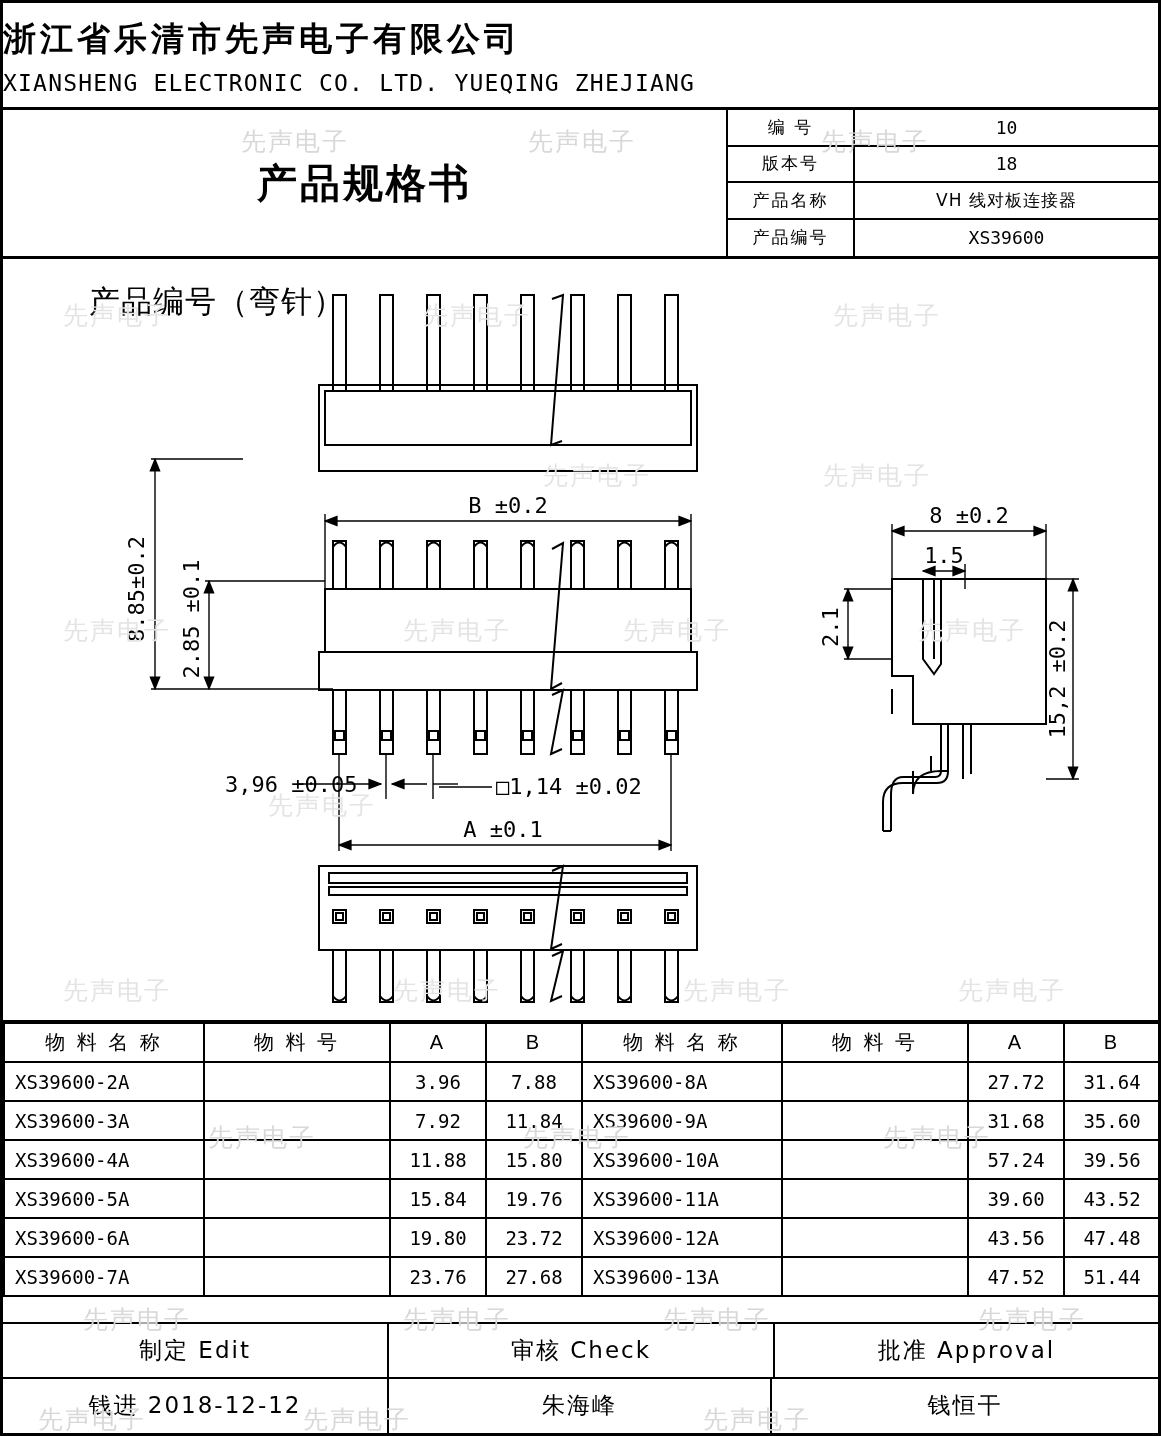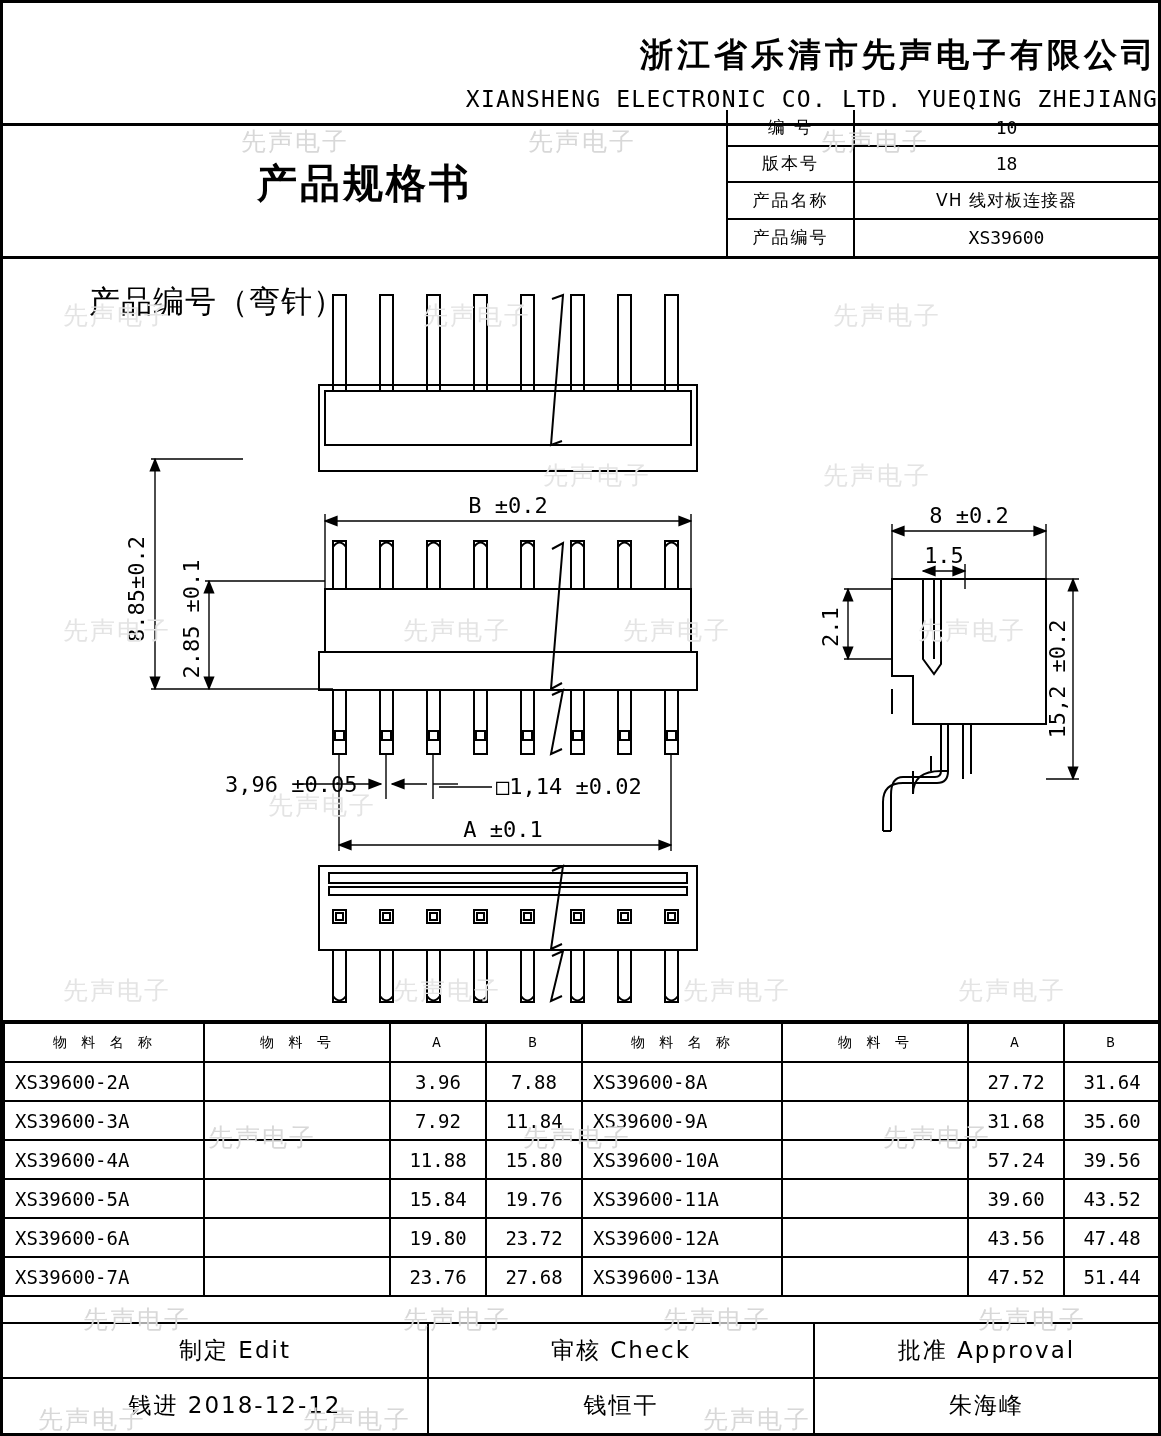--- a/index.html
+++ b/index.html
@@ -17,26 +17,26 @@
     height: 1436px;
     box-sizing: border-box;
     border: 3px solid #000;
     overflow: hidden;
     background: #fff;
   }
 
   
   .hdr {
     position: absolute;
-    left: 0; top: 16px;
+    left: 0; top: 0;
     width: 100%;
     height: 107px;
     border-bottom: 3px solid #000;
     box-sizing: border-box;
-    text-align: right;
+    text-align: left;
   }
   .hdr-cn {
     font-family: "DejaVu Sans", sans-serif;
     font-size: 33px;
     letter-spacing: 4px;
     margin-top: 14px;
     font-weight: bold;
   }
   .hdr-en {
     font-family: "DejaVu Sans Mono", monospace;
@@ -136,22 +136,22 @@
     border: 2px solid #000;
     height: 39px;
     font-family: "DejaVu Sans Mono", monospace;
     font-size: 19px;
     text-align: center;
     padding: 0 4px;
     box-sizing: border-box;
     background: transparent;
   }
   .tbl th {
-    font-family: Liberation Mono, monospace;
-    font-size: 14px;
+    font-family: Liberation Sans, sans-serif;
+    font-size: 20px;
     font-weight: normal;
     letter-spacing: 3px;
   }
   .tbl td.name { text-align: left; padding-left: 10px; }
   .tbl td.blank { }
   .c-name { width: 200px; }
   .c-num  { width: 186px; }
   .c-ab   { width: 96px; }
 
   
@@ -160,21 +160,20 @@
     left: 0; bottom: 0;
     width: 100%;
     height: 111px;
     border-top: 2px solid #000;
     box-sizing: border-box;
   }
   .sign-row {
     display: flex;
     height: 50%;
     box-sizing: border-box;
-    padding-left: 40px;
   }
   .sign-row.top { border-bottom: 2px solid #000; }
   .sign-cell {
     display: flex;
     align-items: center;
     justify-content: center;
     border-right: 2px solid #000;
     box-sizing: border-box;
     font-family: "DejaVu Sans", sans-serif;
     font-size: 23px;
@@ -547,22 +546,22 @@
   </table>
 
   <div class="sign">
     <div class="sign-row top">
       <div class="sign-cell w1">制定 Edit</div>
       <div class="sign-cell w2">审核 Check</div>
       <div class="sign-cell w3">批准 Approval</div>
     </div>
     <div class="sign-row">
       <div class="sign-cell w1">钱进 2018-12-12</div>
+      <div class="sign-cell w3">朱海峰</div>
       <div class="sign-cell w2">钱恒干</div>
-      <div class="sign-cell w3">朱海峰</div>
     </div>
   </div>
 
   <div class="wm" style="left:238px; top:122px;">先声电子</div>
   <div class="wm" style="left:525px; top:122px;">先声电子</div>
   <div class="wm" style="left:818px; top:122px;">先声电子</div>
   <div class="wm" style="left:205px; top:1118px;">先声电子</div>
   <div class="wm" style="left:520px; top:1118px;">先声电子</div>
   <div class="wm" style="left:880px; top:1118px;">先声电子</div>
   <div class="wm" style="left:80px;  top:1300px;">先声电子</div>

